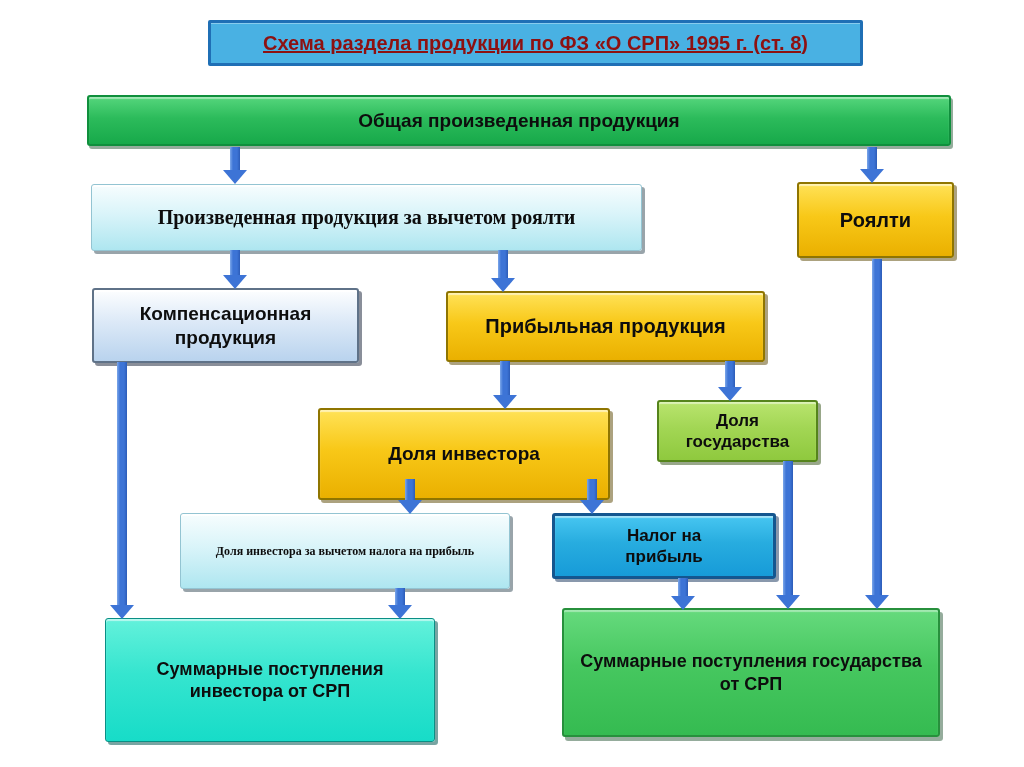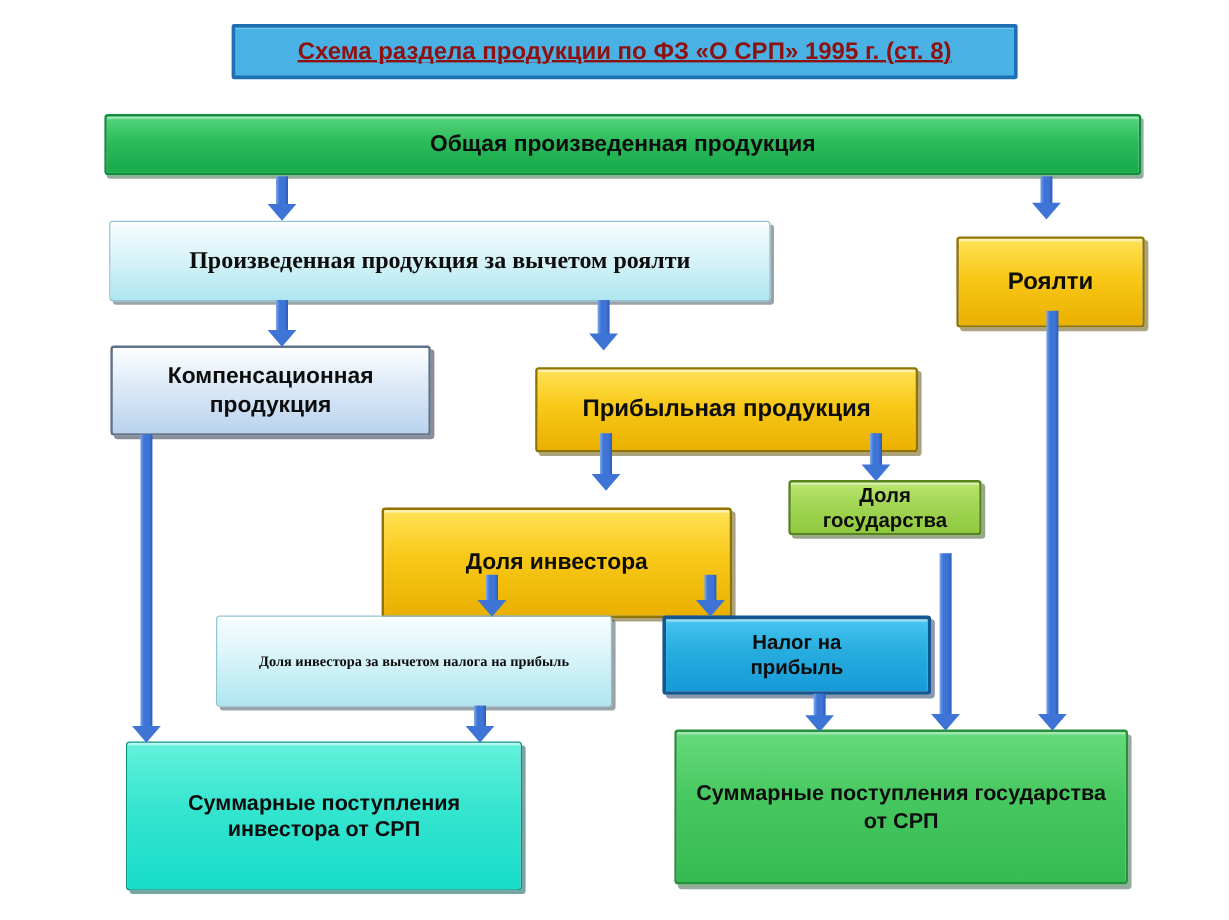--- a/index.html
+++ b/index.html
@@ -15,20 +15,21 @@
     border-radius:3px;line-height:1.25;padding:4px 10px;
   }
   
   .title{
     background:#49b1e3;
     border:3px solid #1f6fb5;
     color:#8d1111;font-size:20px;
     text-decoration:underline;
     border-radius:2px;
     box-shadow:inset 0 1px 0 rgba(255,255,255,.35);
+    margin-left:15px;
   }
   
   .green{
     background:linear-gradient(180deg,#55d67c 0%,#2cbb5b 45%,#17a94a 100%);
     border:2px solid #0f8f3c;
     box-shadow:2px 3px 0 rgba(20,70,35,.45), inset 0 2px 1px rgba(255,255,255,.45);
     font-size:19px;
   }
   .green2{
     background:linear-gradient(180deg,#66da7d 0%,#46c75f 45%,#35bb51 100%);
@@ -50,21 +51,20 @@
     border:2px solid #5f7288;
     box-shadow:3px 3px 0 rgba(40,50,70,.55), inset 0 2px 0 rgba(255,255,255,.9);
     font-size:19px;
   }
   
   .yellow{
     background:linear-gradient(180deg,#ffe257 0%,#f8c818 45%,#eab000 100%);
     border:2px solid #8f7500;
     box-shadow:3px 3px 0 rgba(90,70,0,.5), inset 0 2px 1px rgba(255,255,255,.55);
     font-size:20px;
-    margin-top:15px;
   }
   
   .lime{
     background:linear-gradient(180deg,#b9e46e 0%,#a2d654 45%,#8fc93e 100%);
     border:2px solid #55841b;
     box-shadow:3px 3px 0 rgba(50,80,20,.5), inset 0 2px 1px rgba(255,255,255,.5);
     font-size:17px;
   }
   
   .azure{
@@ -120,21 +120,21 @@
   </div>
 
   <div class="node yellow" style="left:446px;top:291px;width:319px;height:71px;">
     <span>Прибыльная продукция</span>
   </div>
 
   <div class="node yellow" style="left:318px;top:408px;width:292px;height:92px;font-size:19px;">
     <span>Доля инвестора</span>
   </div>
 
-  <div class="node lime" style="left:657px;top:400px;width:161px;height:46px;">
+  <div class="node lime" style="left:657px;top:400px;width:161px;height:62px;">
     <span>Доля государства</span>
   </div>
 
   <div class="node paleblue" style="left:180px;top:513px;width:330px;height:76px;font-size:12px;">
     <span>Доля инвестора за вычетом налога на прибыль</span>
   </div>
 
   <div class="node azure" style="left:552px;top:513px;width:224px;height:66px;">
     <span>Налог на прибыль</span>
   </div>

